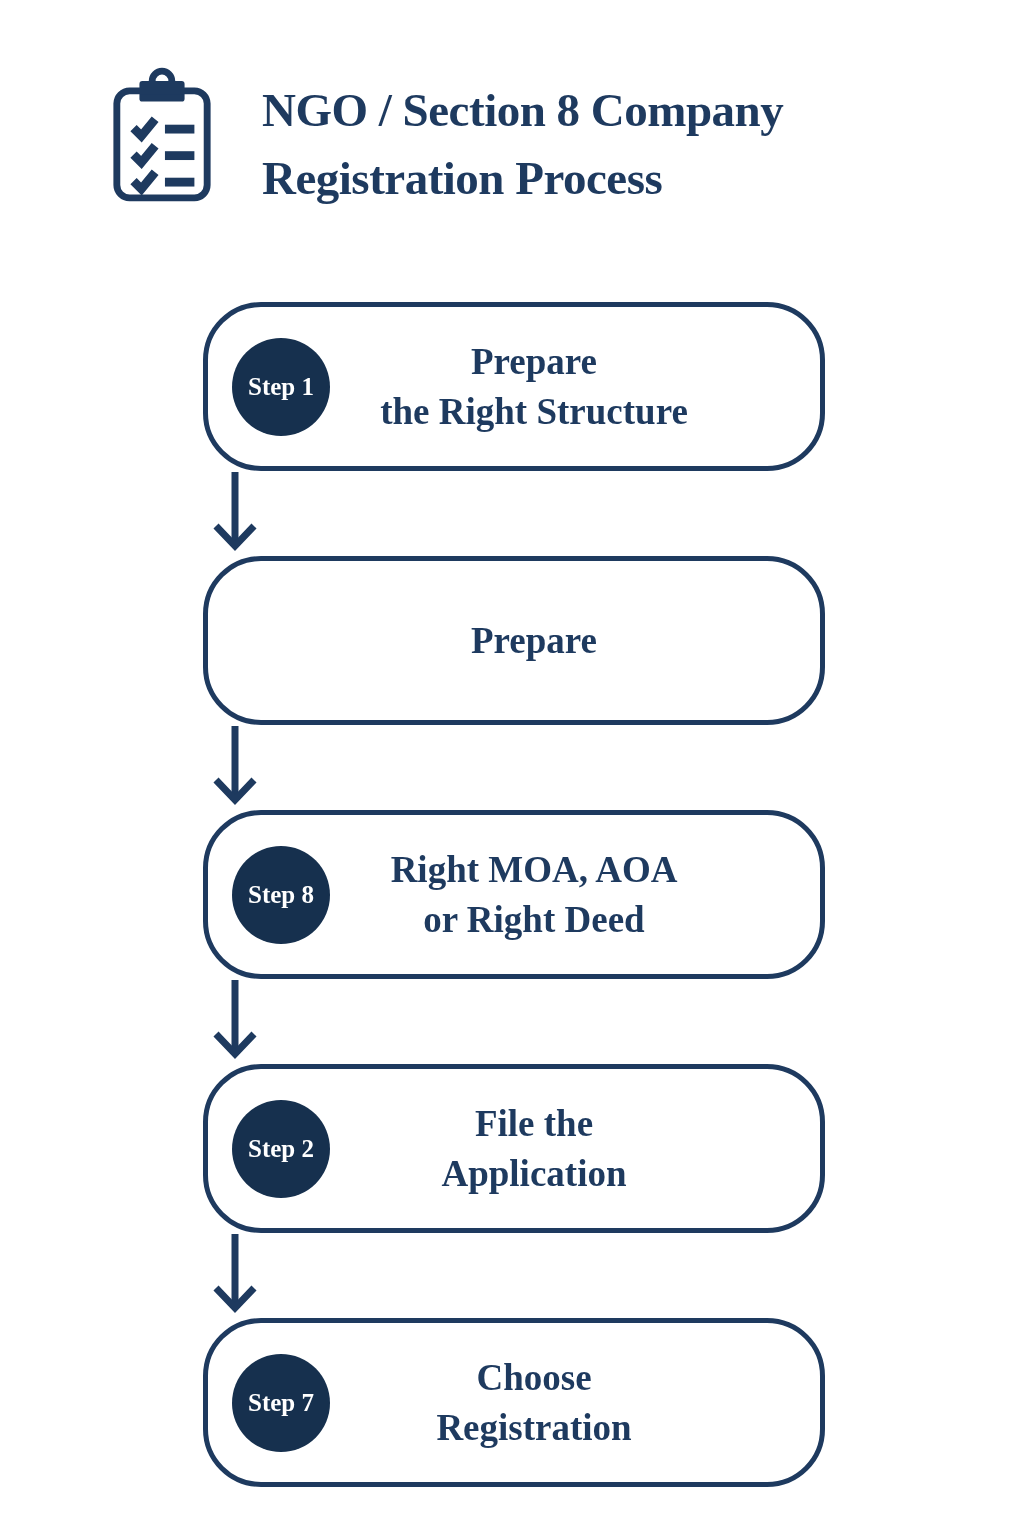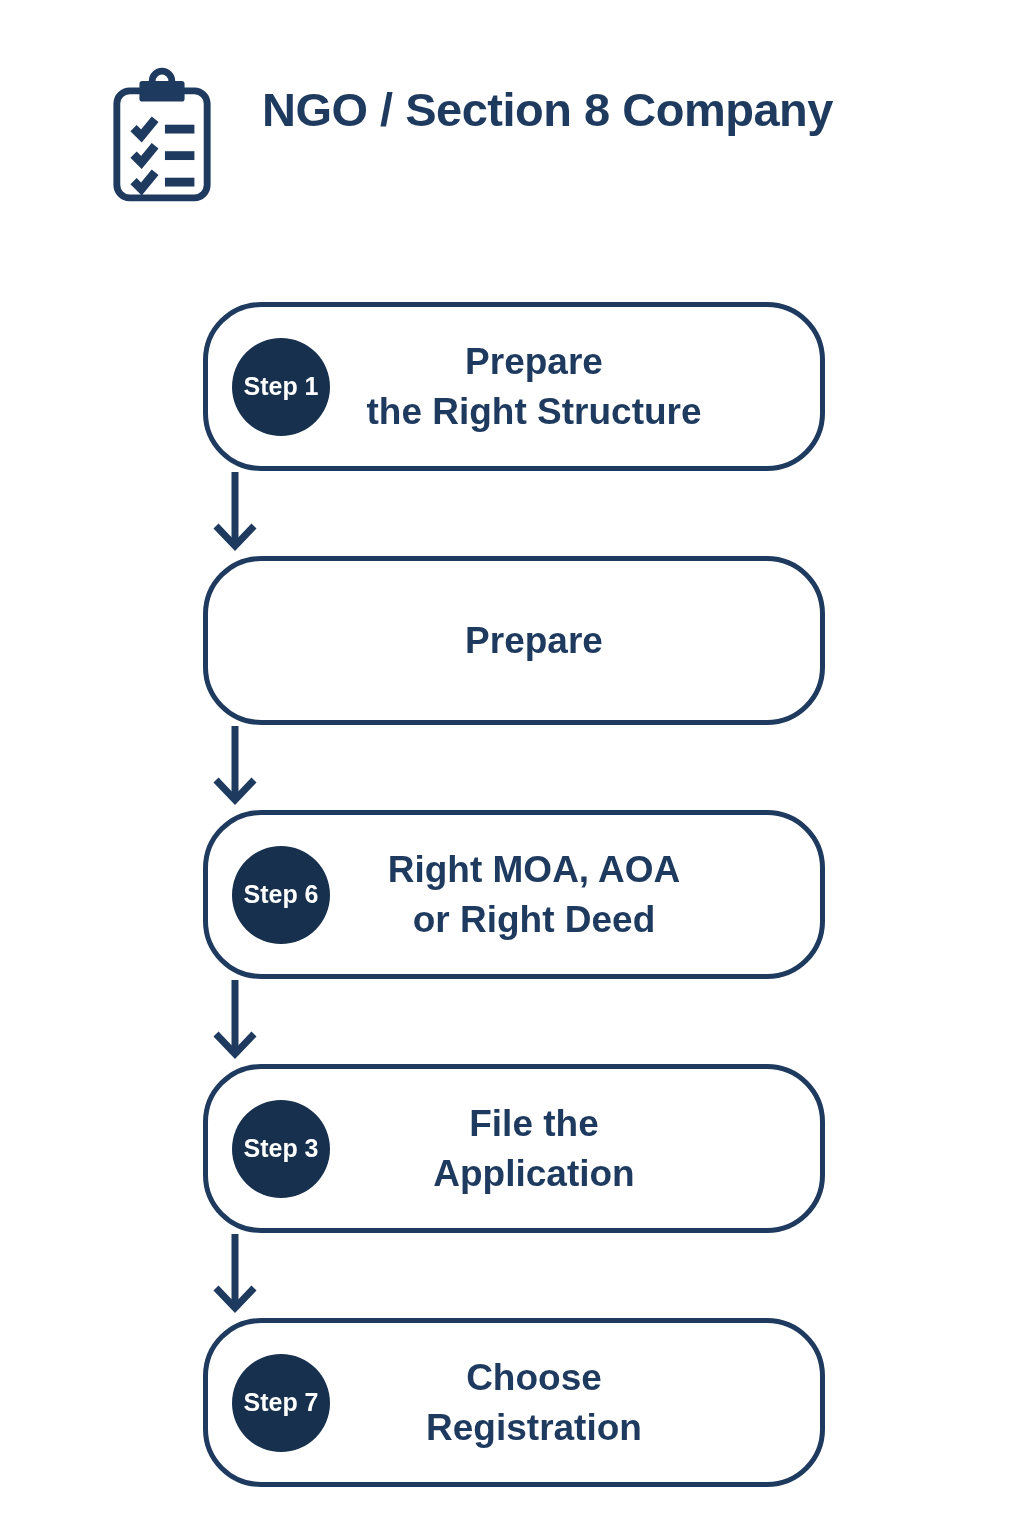--- a/index.html
+++ b/index.html
@@ -8,21 +8,21 @@
     --bg:#ffffff;
     --badge-text:#ffffff;
   }
   *{margin:0;padding:0;box-sizing:border-box;}
   html,body{background:#e8e8e8;}
   .page{
     position:relative;
     width:1024px;
     height:1536px;
     background:var(--bg);
-    font-family:Liberation Sans, sans-serif;
+    font-family:Liberation Serif, serif;
     overflow:hidden;
     margin:0 auto;
   }
   
   .header{
     position:absolute;
     top:66px;
     left:108px;
     display:flex;
     align-items:flex-start;
@@ -110,20 +110,21 @@
       <rect x="9" y="25" width="92" height="109" rx="13" stroke="#1e3a5f" stroke-width="7" fill="none"></rect>
       <polyline points="26,63 34,71 48,54" stroke="#1e3a5f" stroke-width="9" fill="none"></polyline>
       <line x1="58" y1="64" x2="88" y2="64" stroke="#1e3a5f" stroke-width="9"></line>
       <polyline points="26,90 34,98 48,81" stroke="#1e3a5f" stroke-width="9" fill="none"></polyline>
       <line x1="58" y1="91" x2="88" y2="91" stroke="#1e3a5f" stroke-width="9"></line>
       <polyline points="26,117 34,125 48,108" stroke="#1e3a5f" stroke-width="9" fill="none"></polyline>
       <line x1="58" y1="118" x2="88" y2="118" stroke="#1e3a5f" stroke-width="9"></line>
     </svg>
     <div class="title">
       <div>NGO / Section 8 Company</div>
+      <div>Registration Process</div>
     </div>
   </div>
 
   <div class="flow">
 
     <div class="step-box">
       <div class="step-badge">Step 1</div>
       <div class="step-label">
         <div>Prepare</div>
         <div>the Right Structure</div>
@@ -144,36 +145,36 @@
     </div>
 
     <div class="arrow">
       <svg width="64" height="84" viewBox="0 0 64 84" xmlns="http://www.w3.org/2000/svg">
         <line x1="32" y1="0" x2="32" y2="72" stroke="#1e3a5f" stroke-width="7"></line>
         <polyline points="13,54 32,74 51,54" stroke="#1e3a5f" stroke-width="7" fill="none"></polyline>
       </svg>
     </div>
 
     <div class="step-box">
-      <div class="step-badge">Step 6</div>
+      <div class="step-badge">Step 8</div>
       <div class="step-label">
         <div>Right MOA, AOA</div>
         <div>or Right Deed</div>
       </div>
     </div>
 
     <div class="arrow">
       <svg width="64" height="84" viewBox="0 0 64 84" xmlns="http://www.w3.org/2000/svg">
         <line x1="32" y1="0" x2="32" y2="72" stroke="#1e3a5f" stroke-width="7"></line>
         <polyline points="13,54 32,74 51,54" stroke="#1e3a5f" stroke-width="7" fill="none"></polyline>
       </svg>
     </div>
 
     <div class="step-box">
-      <div class="step-badge">Step 3</div>
+      <div class="step-badge">Step 2</div>
       <div class="step-label">
         <div>File the</div>
         <div>Application</div>
       </div>
     </div>
 
     <div class="arrow">
       <svg width="64" height="84" viewBox="0 0 64 84" xmlns="http://www.w3.org/2000/svg">
         <line x1="32" y1="0" x2="32" y2="72" stroke="#1e3a5f" stroke-width="7"></line>
         <polyline points="13,54 32,74 51,54" stroke="#1e3a5f" stroke-width="7" fill="none"></polyline>

